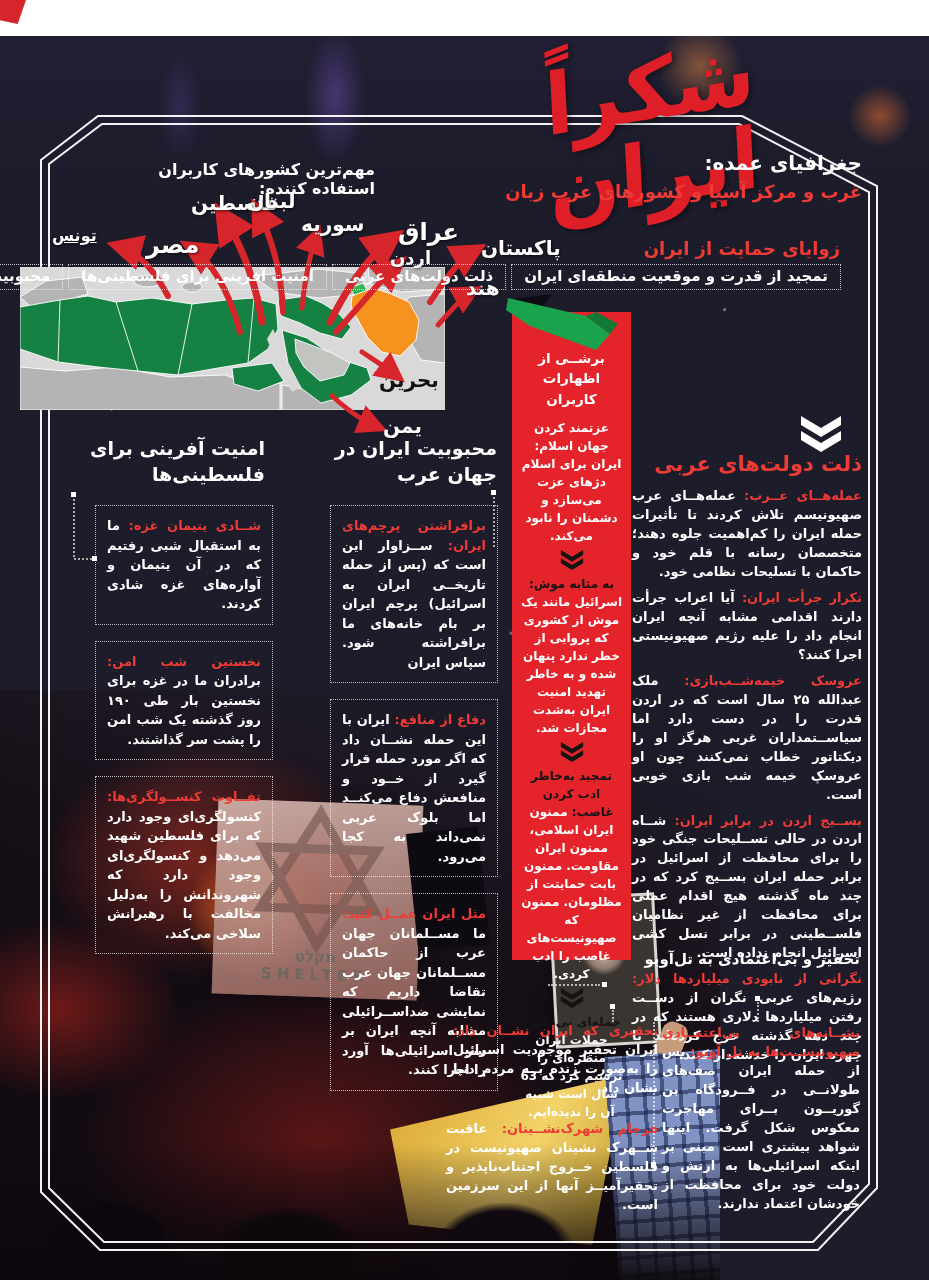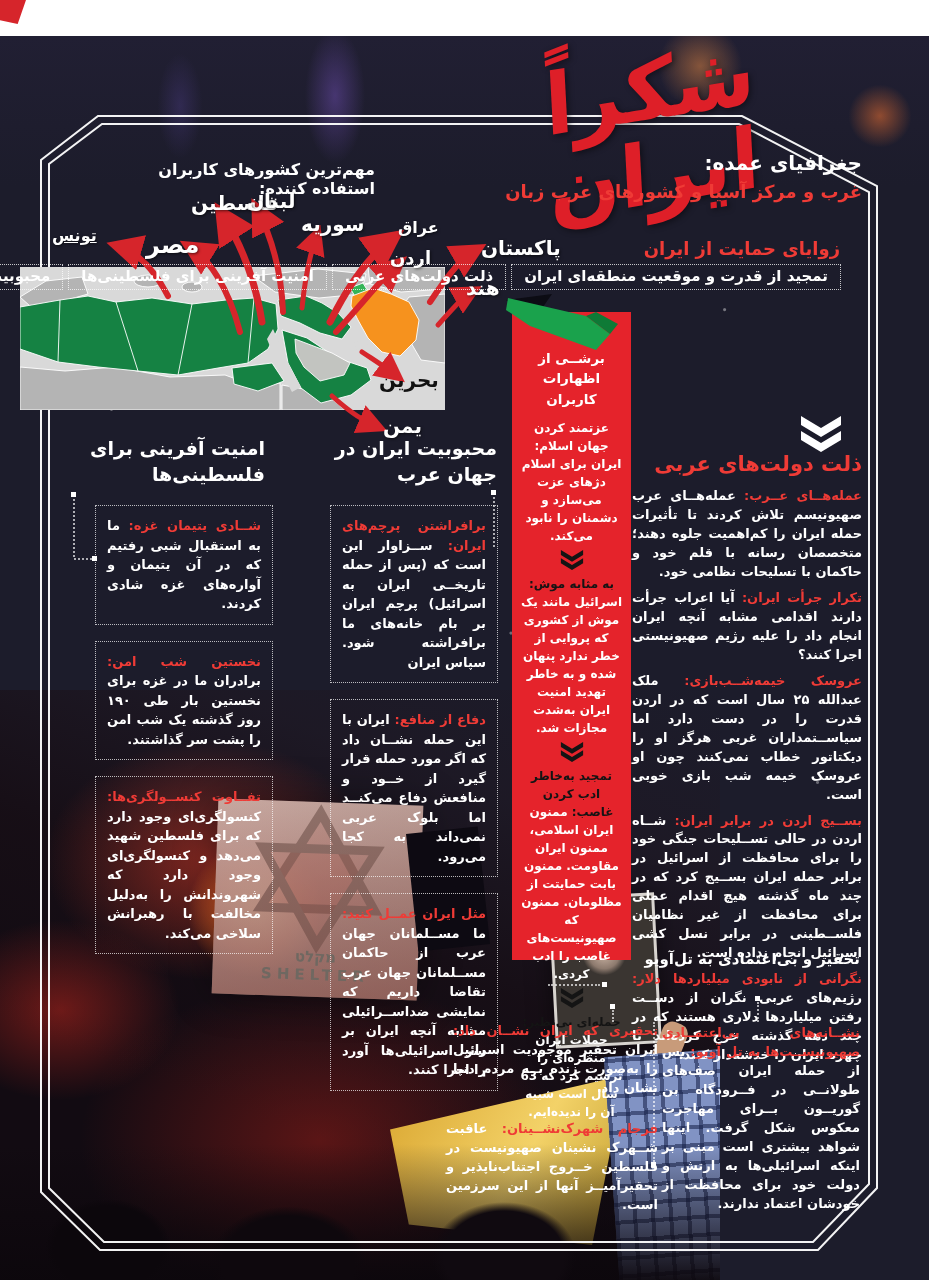--- a/index.html
+++ b/index.html
@@ -172,21 +172,21 @@
   <div class="red-corner"></div>
 
   <div class="title">شكراً ايران</div>
 
   <div class="t map-heading" style="left:95px;top:160px;width:280px;">مهم‌ترین کشورهای کاربران استفاده کننده:</div>
   <div class="mlabel" style="left:52px;top:226px;font-size:16px;text-decoration:underline;">تونس</div>
   <div class="mlabel" style="left:146px;top:231px;font-size:24px;">مصر</div>
   <div class="mlabel" style="left:191px;top:191px;font-size:20px;">فلسطین</div>
   <div class="mlabel" style="left:247px;top:189px;font-size:20px;">لبنان</div>
   <div class="mlabel" style="left:301px;top:212px;font-size:20px;">سوریه</div>
-  <div class="mlabel" style="left:398px;top:218px;font-size:16px;">عراق</div>
+  <div class="mlabel" style="left:398px;top:218px;font-size:24px;">عراق</div>
   <div class="mlabel" style="left:390px;top:247px;font-size:18px;">اردن</div>
   <div class="mlabel" style="left:481px;top:236px;font-size:20px;">پاکستان</div>
   <div class="mlabel" style="left:466px;top:276px;font-size:20px;">هند</div>
   <div class="mlabel" style="left:379px;top:368px;font-size:20px;color:#111;text-shadow:none;">بحرین</div>
   <div class="mlabel" style="left:383px;top:414px;font-size:20px;">یمن</div>
 
   <div class="t h-white" style="right:67px;top:151px;font-size:20px;">جغرافیای عمده:</div>
   <div class="t h-red" style="right:67px;top:181px;font-size:18px;">غرب و مرکز آسیا و کشورهای عرب زبان</div>
 
   <div class="t h-red" style="right:89px;top:238px;font-size:18px;">زوایای حمایت از ایران</div>

